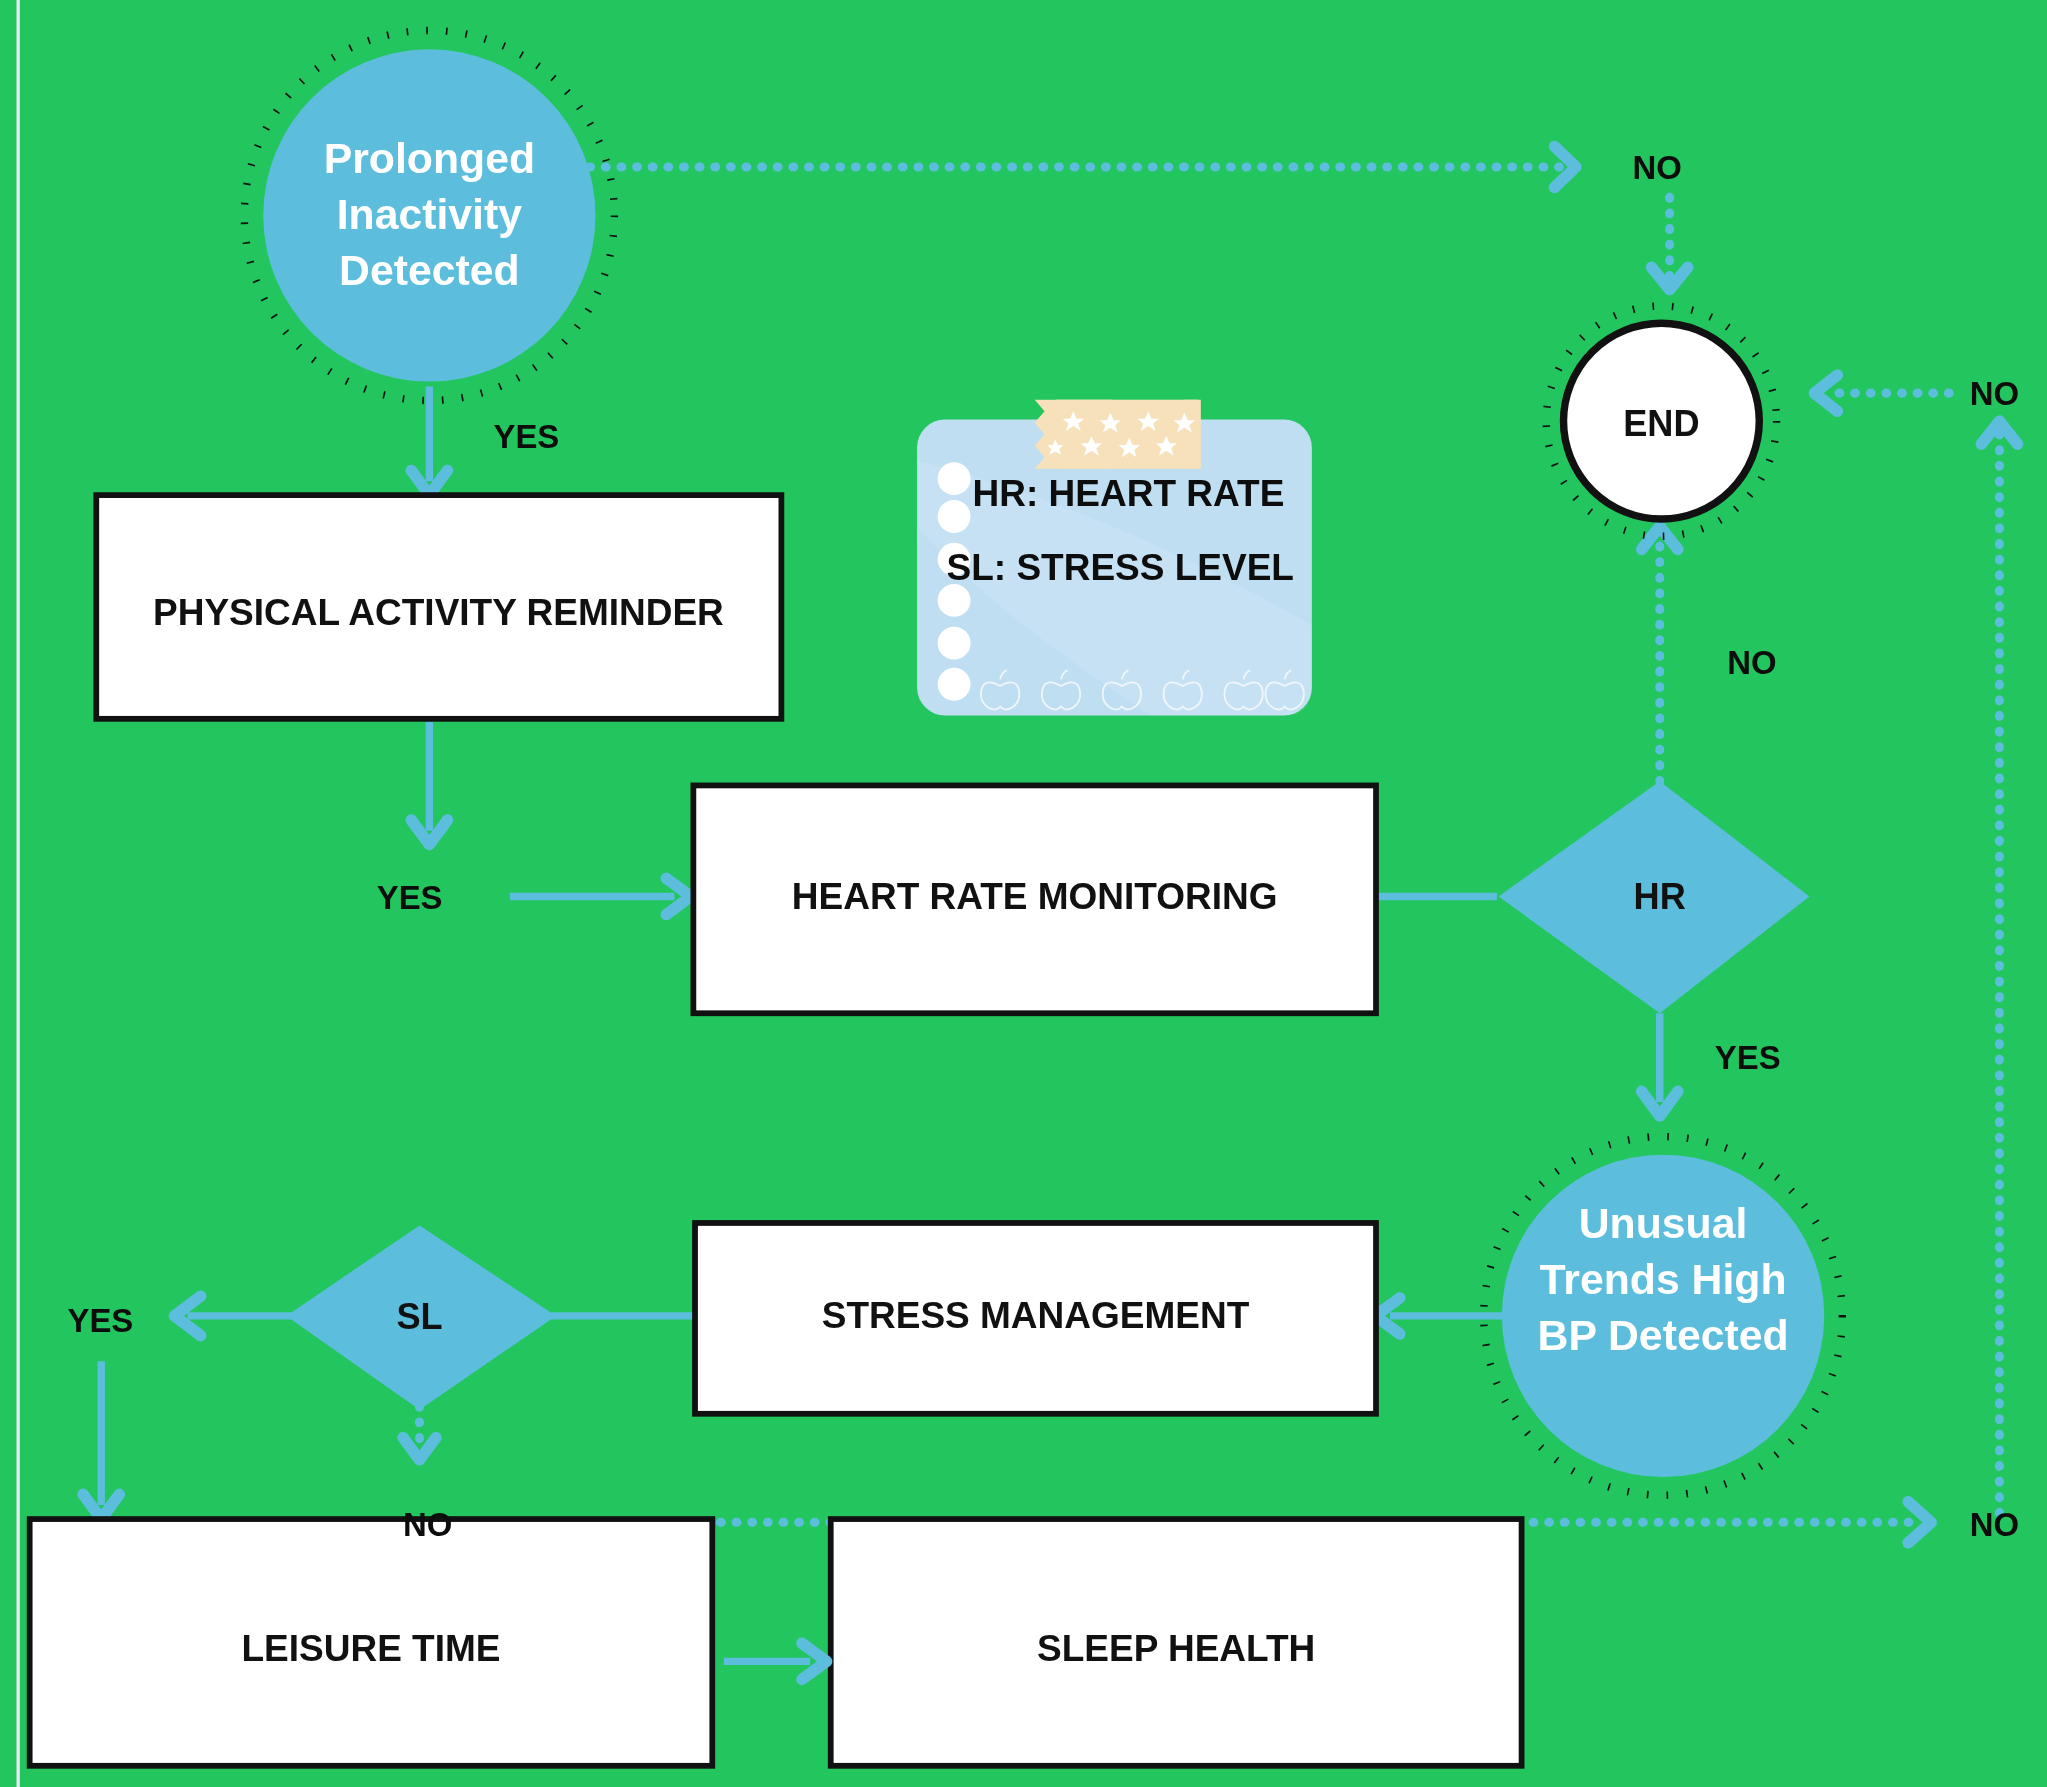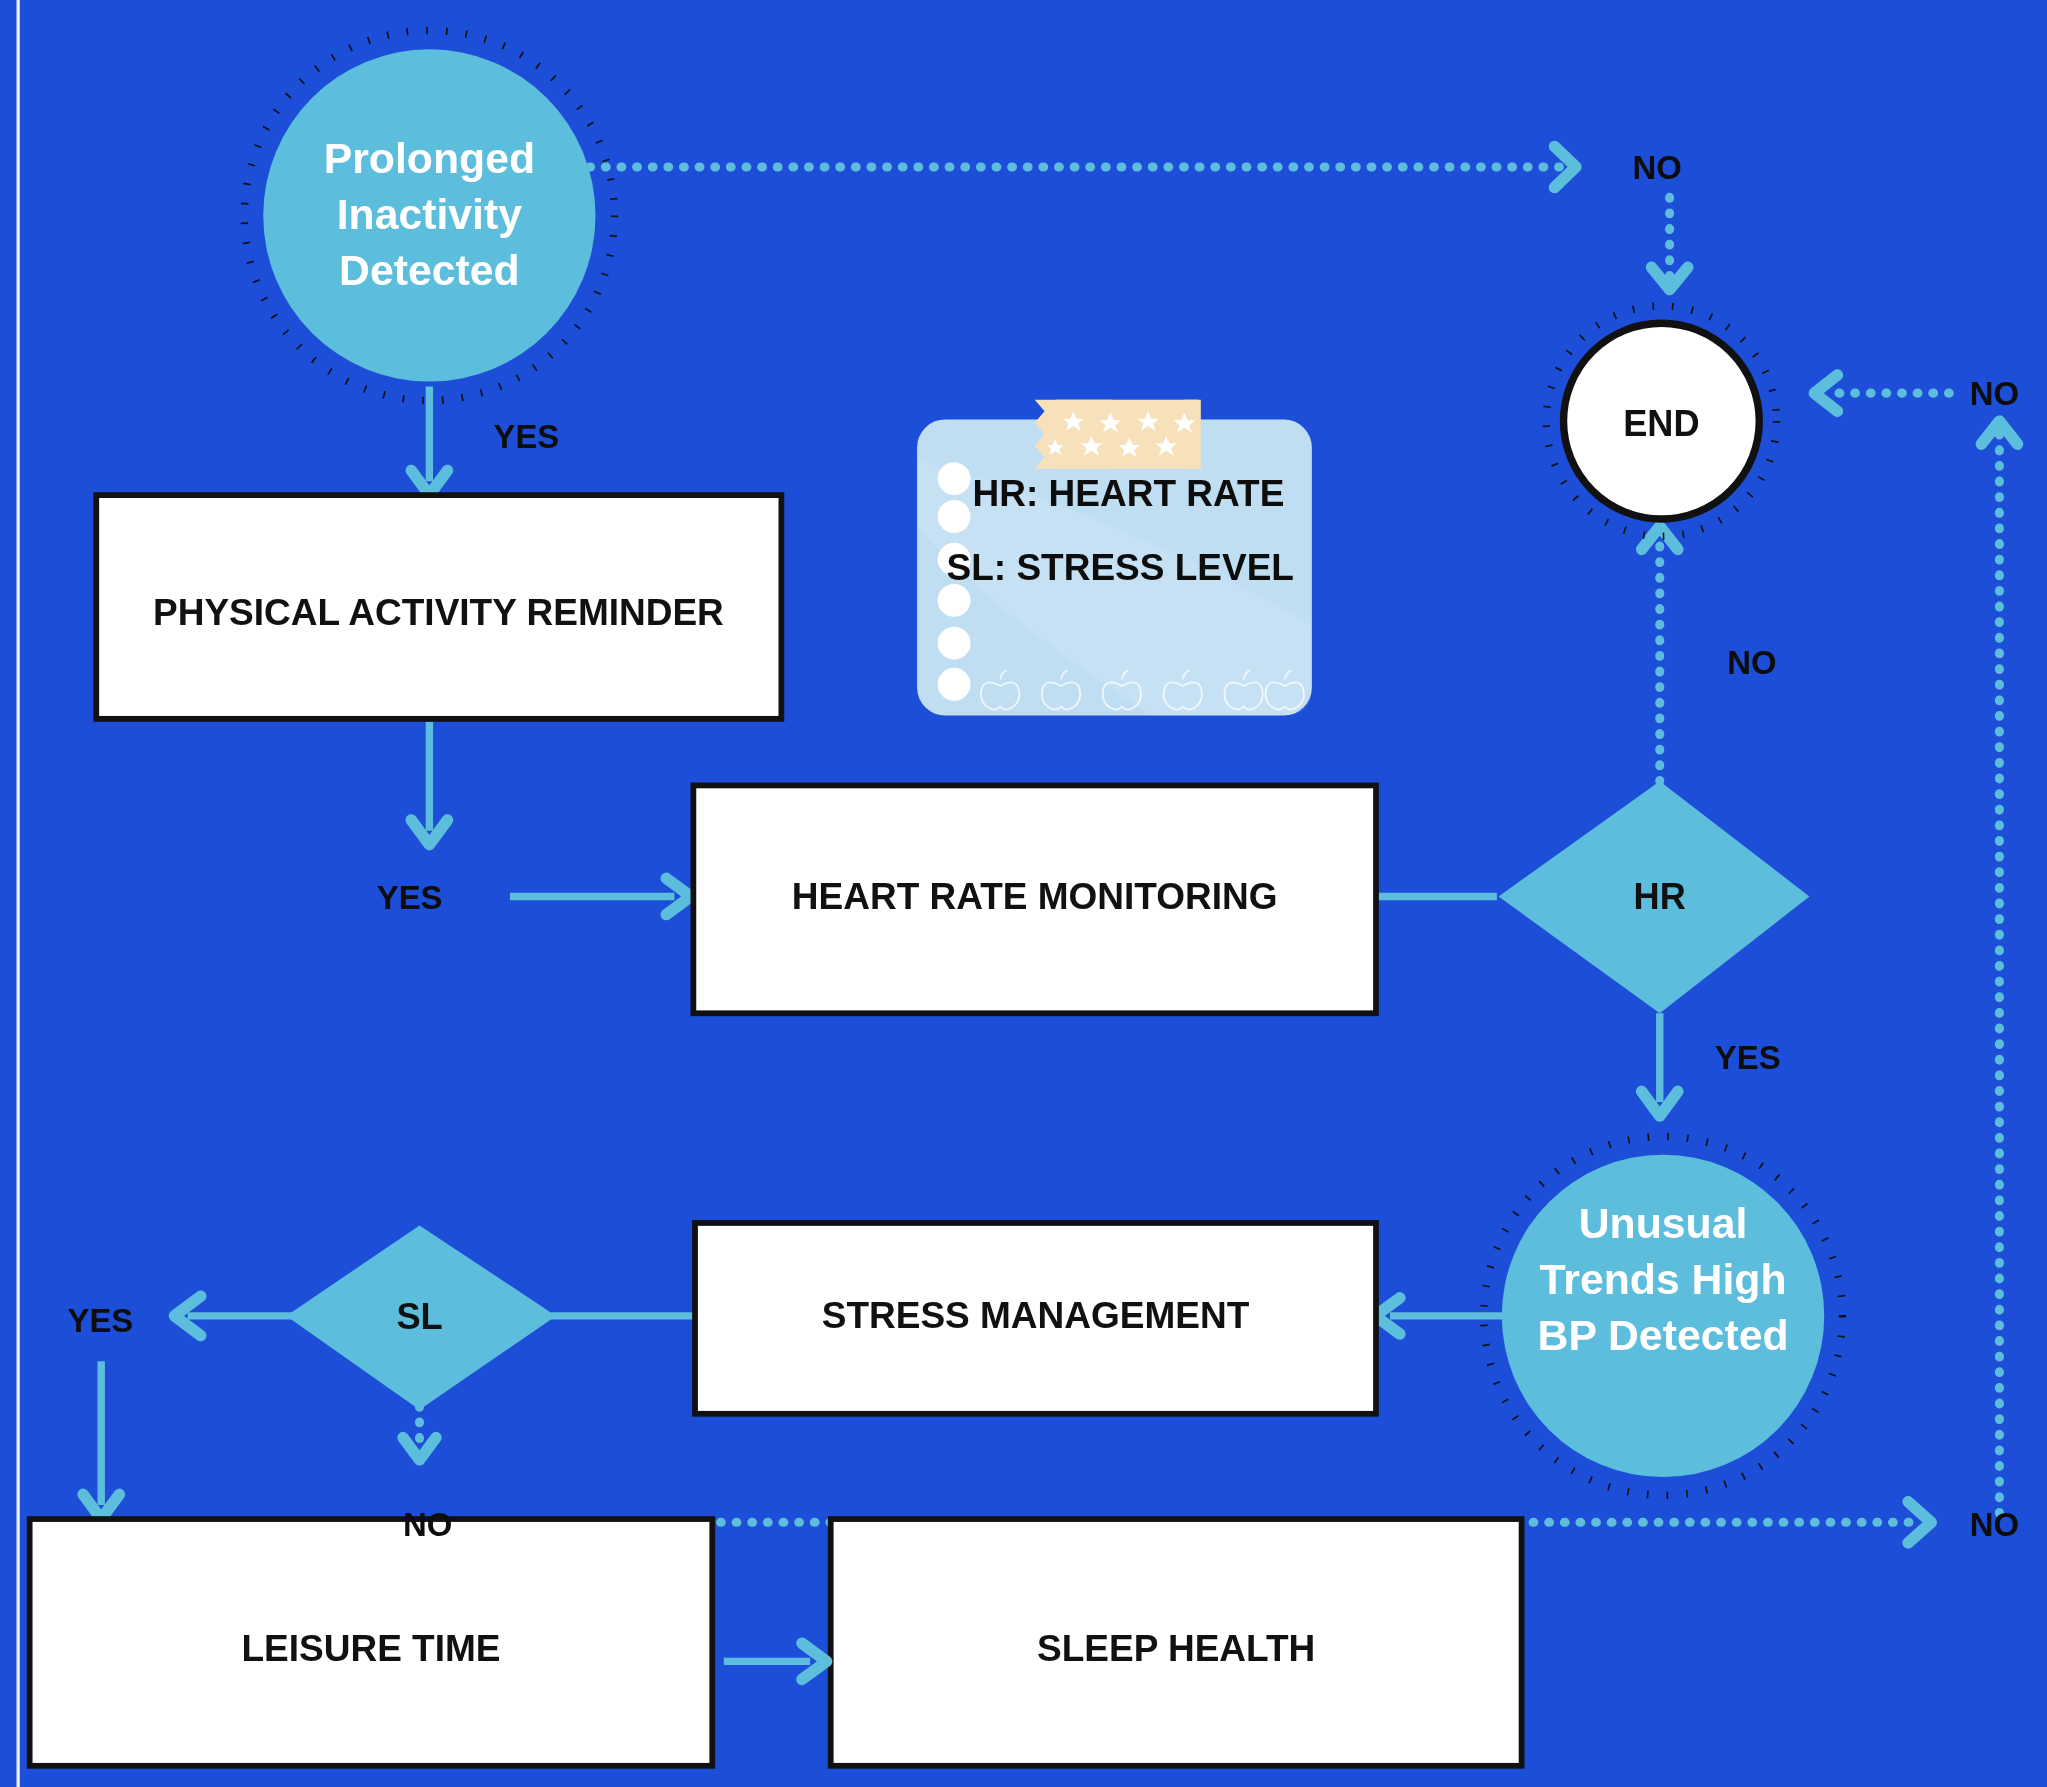--- a/index.html
+++ b/index.html
@@ -4,21 +4,21 @@
 <style>
   html, body {
     margin: 0;
     padding: 0;
     background: #ffffff;
   }
   #canvas {
     position: relative;
     width: 2048px;
     height: 1788px;
-    background: #1d4ed8;
+    background: #22c55e;
     overflow: hidden;
     font-family: "Liberation Sans", sans-serif;
   }
   #flow {
     position: absolute;
     left: 0;
     top: 0;
     width: 2048px;
     height: 1788px;
   }

